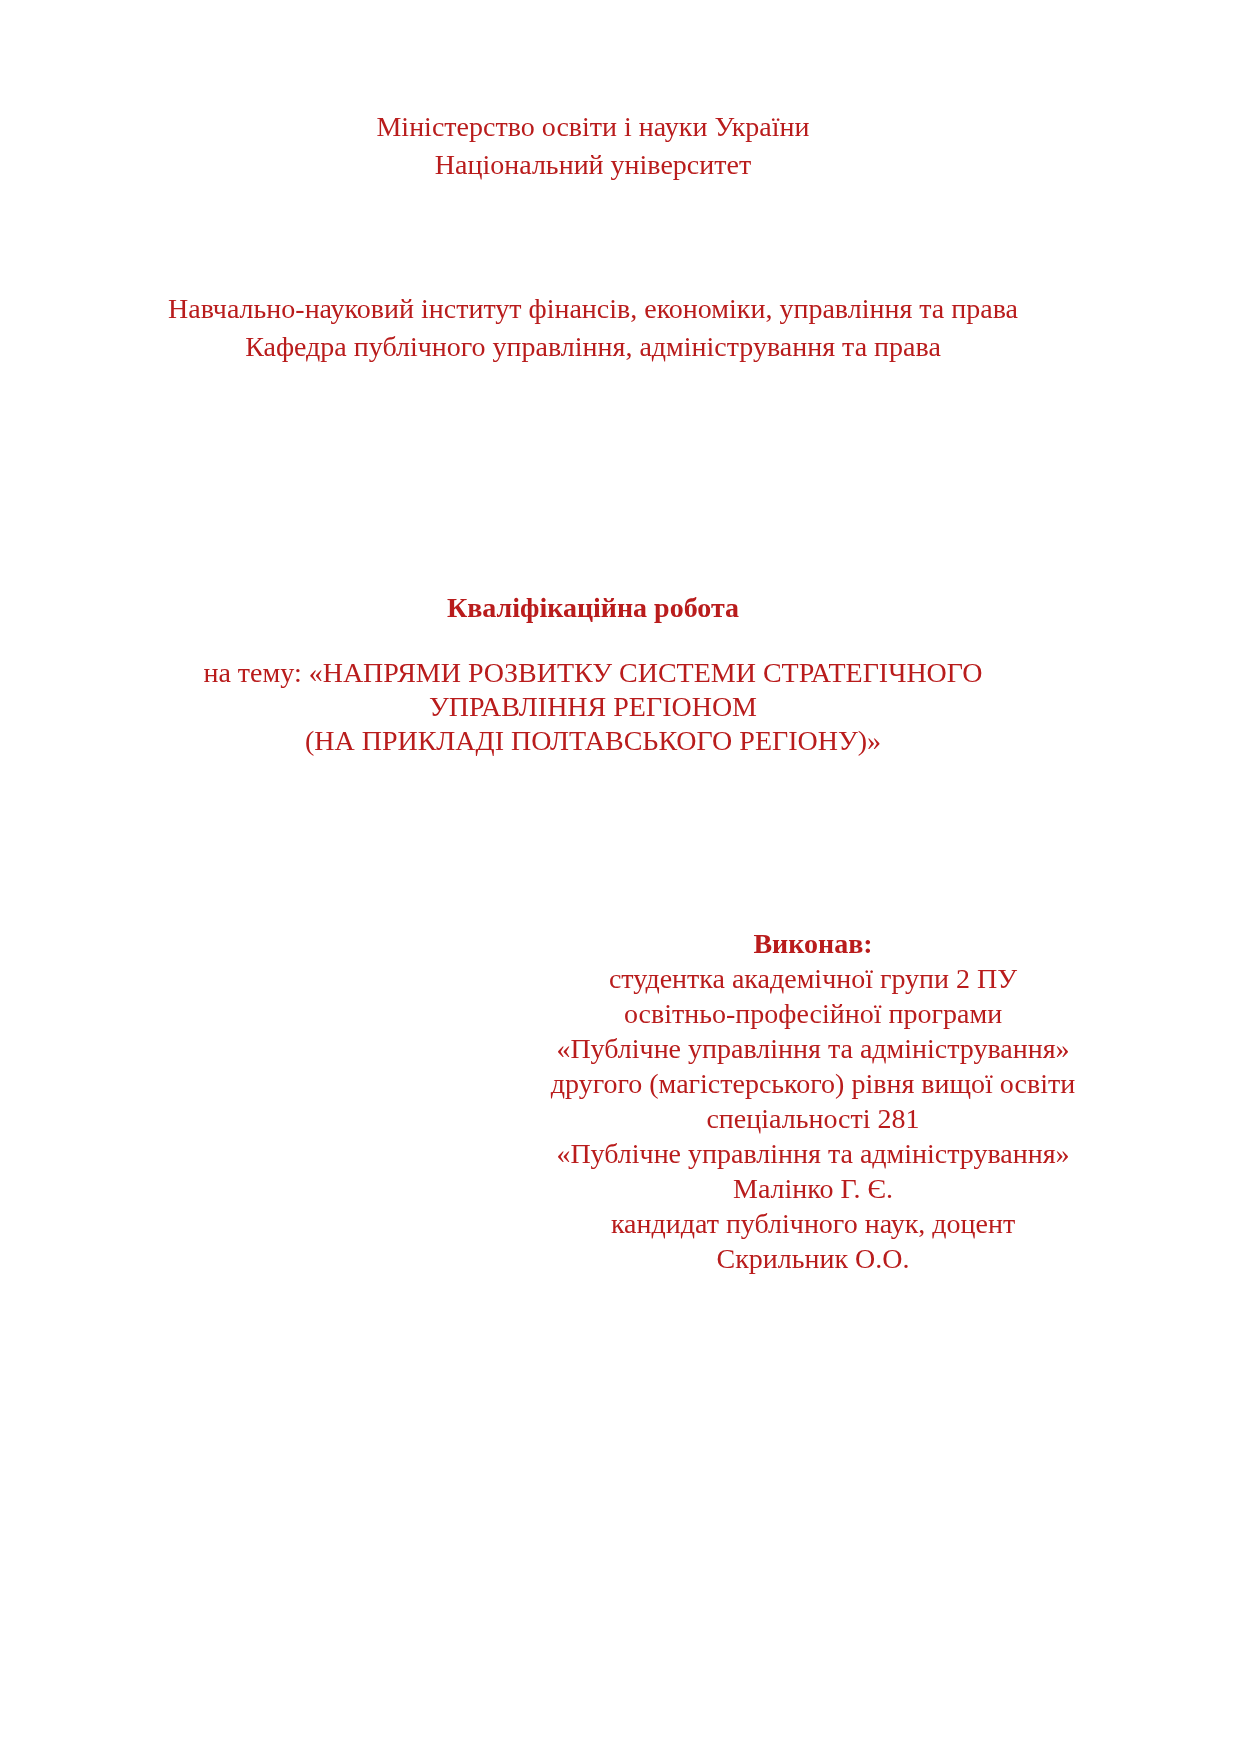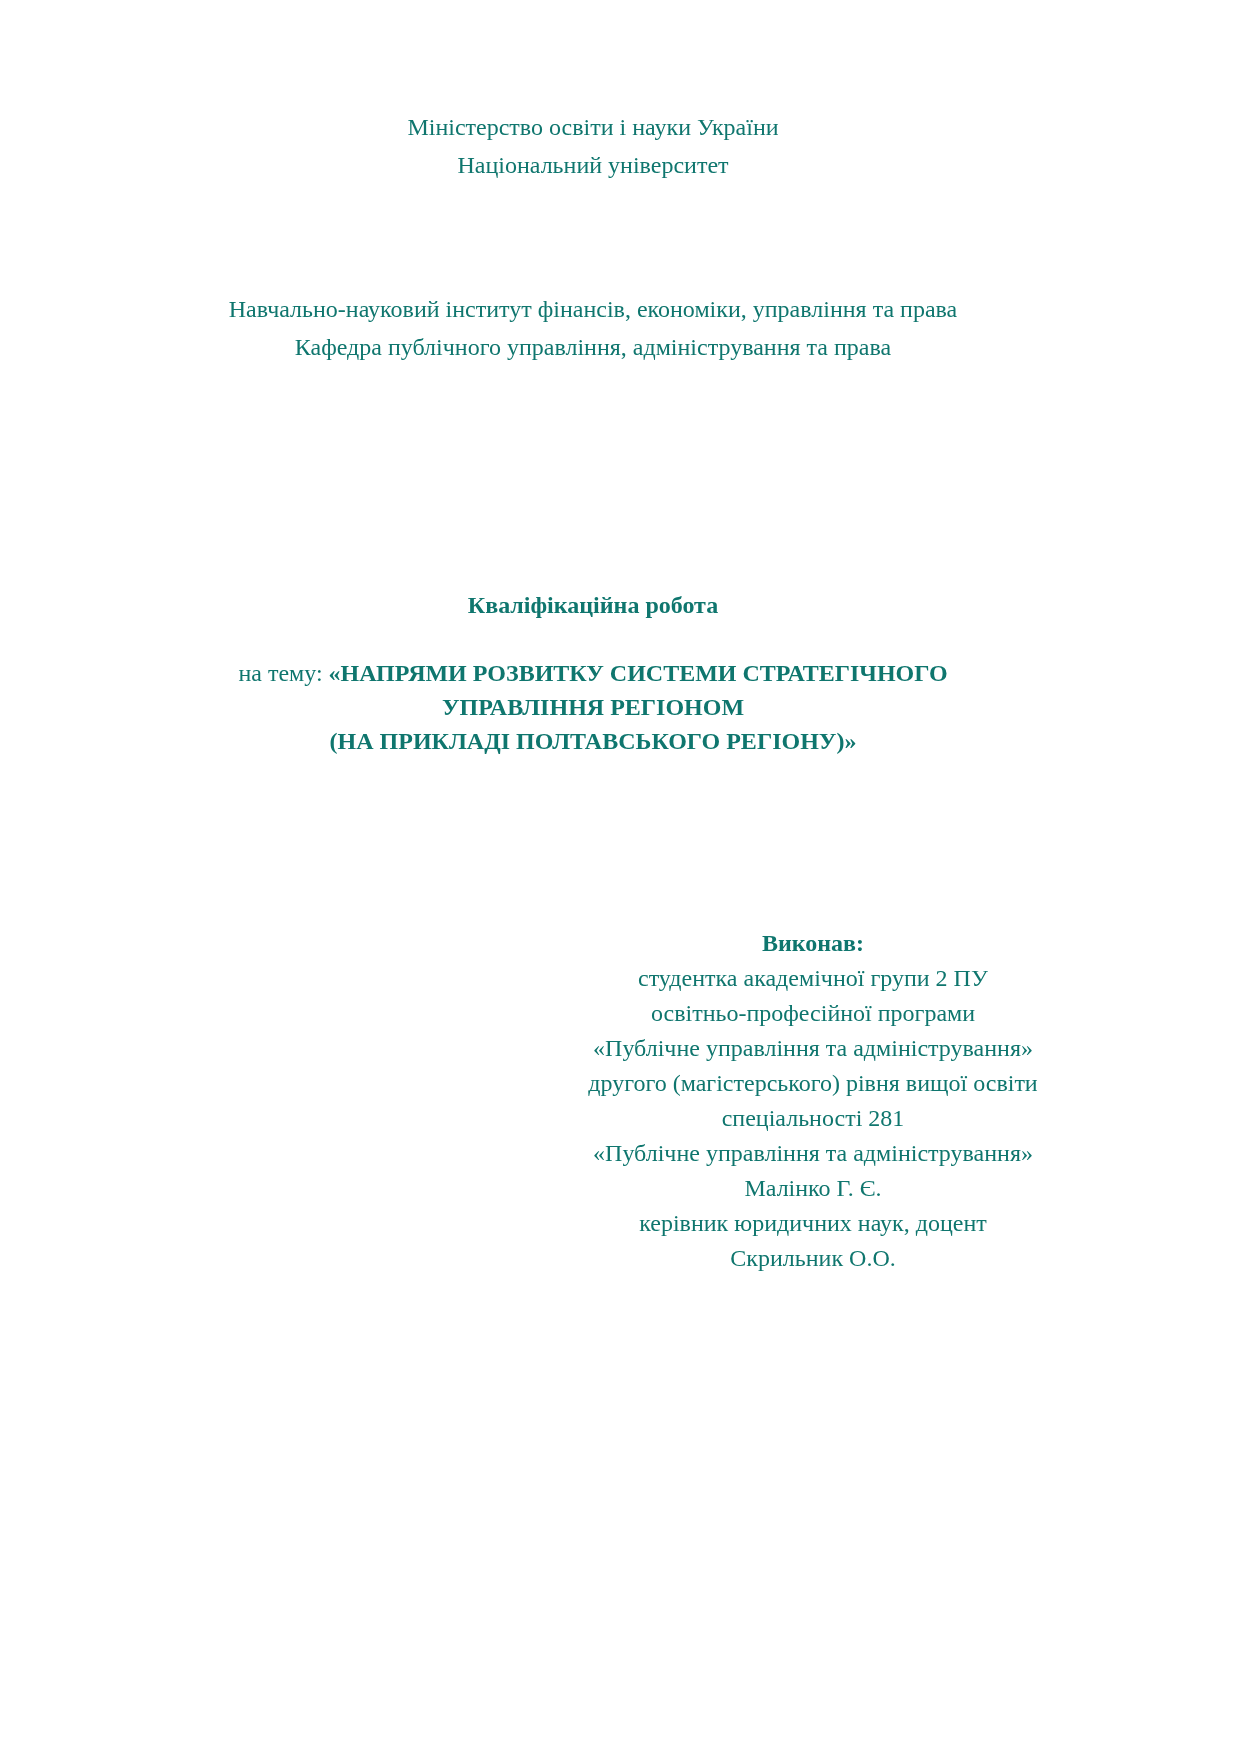--- a/index.html
+++ b/index.html
@@ -5,23 +5,23 @@
   html, body {
     margin: 0;
     padding: 0;
     background: #ffffff;
   }
   .page {
     position: relative;
     width: 1240px;
     height: 1442px;
     background: #ffffff;
-    color: #0f766e;
+    color: #b91c1c;
     font-family: "Liberation Serif", "DejaVu Serif", serif;
-    font-size: 24px;
+    font-size: 28px;
     overflow: hidden;
   }
   .centered-block {
     position: absolute;
     left: 96px;
     width: 994px;
     text-align: center;
   }
   .header-block {
     top: 108px;
@@ -34,21 +34,21 @@
   }
   .work-type-block {
     top: 592px;
     font-weight: bold;
   }
   .title-block {
     top: 656px;
     line-height: 34px;
   }
   .title-block .title-bold {
-    font-weight: bold;
+    font-weight: normal;
   }
   .author-block {
     position: absolute;
     left: 533px;
     top: 926px;
     width: 560px;
     text-align: center;
     line-height: 35px;
   }
   .bold-label {
@@ -89,21 +89,21 @@
 
   <div class="author-block">
     <span class="line bold-label">Виконав:</span>
     <span class="line">студентка академічної групи 2 ПУ</span>
     <span class="line">освітньо-професійної програми</span>
     <span class="line">«Публічне управління та адміністрування»</span>
     <span class="line">другого (магістерського) рівня вищої освіти</span>
     <span class="line">спеціальності 281</span>
     <span class="line">«Публічне управління та адміністрування»</span>
     <span class="line">Малінко Г. Є.</span>
-    <span class="line">керівник юридичних наук, доцент</span>
+    <span class="line">кандидат публічного наук, доцент</span>
     <span class="line">Скрильник О.О.</span>
   </div>
 
   <div class="centered-block footer-block">
     <span>Полтава – 2023 рік</span>
   </div>
 
 </div>
 
 </body></html>

